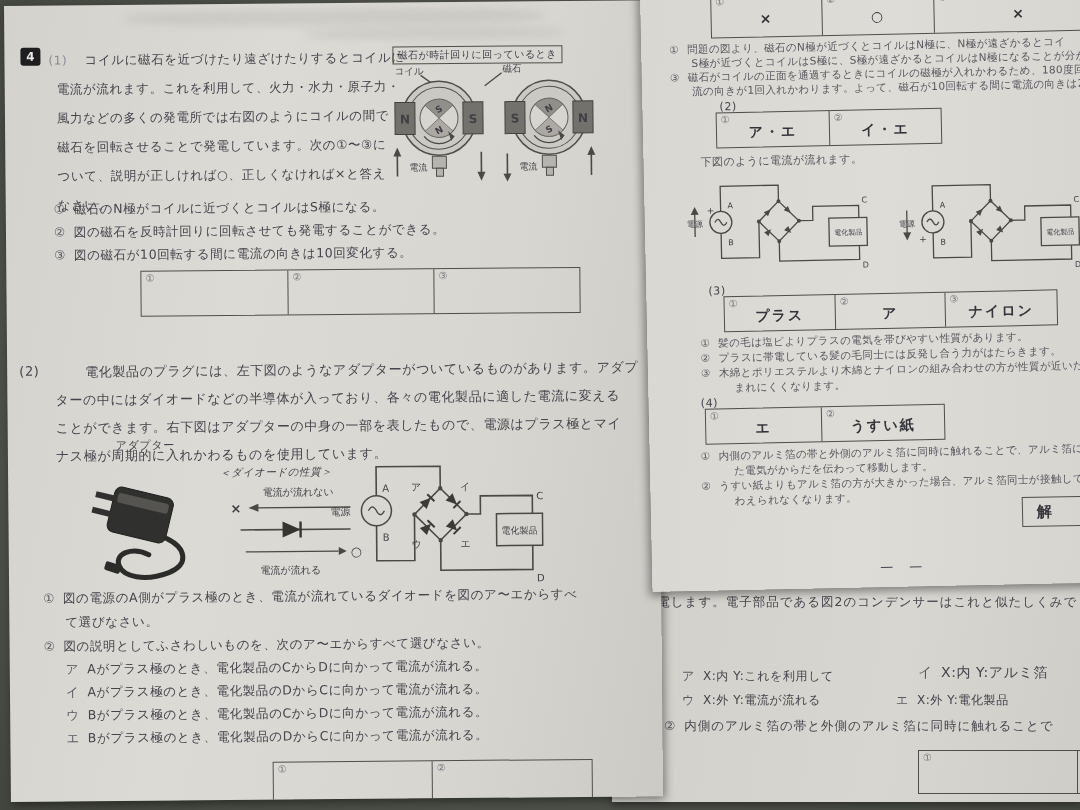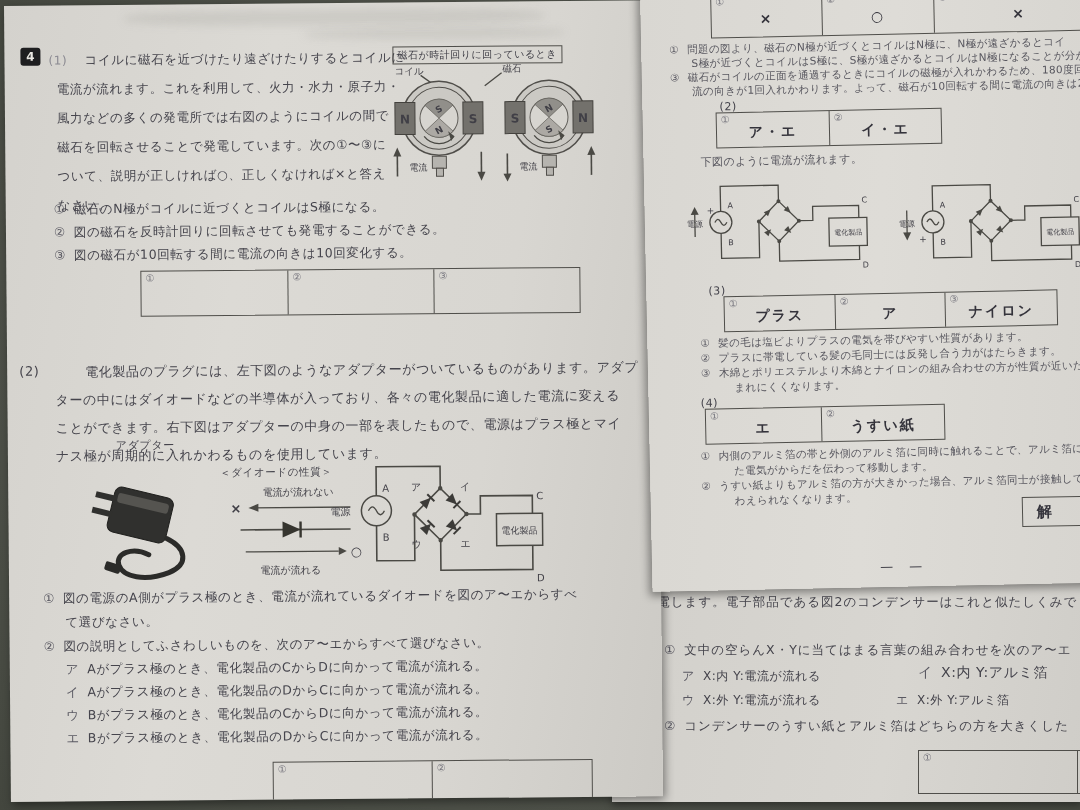--- a/index.html
+++ b/index.html
@@ -151,21 +151,21 @@
     <g transform="rotate(14 60 45)">
       <rect x="34" y="14" width="60" height="46" rx="7" fill="#30302e" stroke="#1f1f1d"></rect>
       <rect x="38" y="20" width="52" height="10" rx="3" fill="#555450"></rect>
       <rect x="16" y="24" width="20" height="6" fill="#30302e"></rect>
       <rect x="16" y="40" width="20" height="6" fill="#30302e"></rect>
     </g>
     <path d="M92,62 C112,72 114,88 94,96 C70,105 48,100 44,88 C40,76 58,70 74,78" stroke="#2b2b29" stroke-width="5" fill="none" stroke-linecap="round"></path>
     <rect x="30" y="86" width="16" height="9" rx="2" fill="#2b2b29" transform="rotate(18 38 90)"></rect>
   </svg>
 
-  <div class="tl" style="left:212px;top:462px;font-size:10.5px;">＜ダイオードの性質＞</div>
+  <div class="tl" style="left:212px;top:462px;font-size:10.5px;font-style:italic;">＜ダイオードの性質＞</div>
   <svg style="left:212px;top:478px;" width="150" height="98" viewBox="0 0 150 98">
     <text x="78" y="14" font-size="10" text-anchor="middle">電流が流れない</text>
     <line x1="130" y1="26" x2="34" y2="26" class="wire2"></line>
     <polygon points="28,26 38,22 38,30" fill="#4a4944"></polygon>
     <text x="10" y="31" font-size="13" font-weight="bold">×</text>
     <line x1="20" y1="48" x2="130" y2="48" class="wire"></line>
     <polygon points="62,40 62,56 80,48" fill="#36352f"></polygon>
     <line x1="80" y1="40" x2="80" y2="56" stroke="#36352f" stroke-width="2.4"></line>
     <line x1="25" y1="70" x2="118" y2="70" class="wire2"></line>
     <polygon points="126,70 118,66 118,74" fill="#4a4944"></polygon>
@@ -377,26 +377,25 @@
   <div class="tl small" style="left:84px;top:476px;">た電気がからだを伝わって移動します。</div>
   <div class="tl small" style="left:51px;top:491px;"><span class="mk">②</span><span>うすい紙よりもアルミ箔の方が大きかった場合、アルミ箔同士が接触してしま</span></div>
   <div class="tl small" style="left:84px;top:506px;">わえられなくなります。</div>
 
   <div class="kai" style="left:371px;top:515px;">解</div>
   <div class="dashes" style="left:228px;top:574px;">— —</div>
 </div>
 
 <div class="sheet" id="sheet-bottom">
   <div class="tl" style="left:18px;top:36px;font-size:12.5px;letter-spacing:1px;">り感電します。電子部品である図2のコンデンサーはこれと似たしくみで</div>
-  <div class="tl" style="left:52px;top:84px;font-size:12.5px;letter-spacing:1px;"><span class="mk">①</span><span>文中の空らんX・Yに当てはまる言葉の組み合わせを次のア〜エ</span></div>
-  <div class="tl" style="left:70px;top:110px;font-size:12px;"><span class="mk">ア</span><span>X:内 Y:電流が流れる</span></div>
+  <div class="tl" style="left:70px;top:110px;font-size:12px;"><span class="mk">ア</span><span>X:内 Y:これを利用して</span></div>
   <div class="tl" style="left:284px;top:106px;font-size:14px;margin-left:22px;"><span class="mk">イ</span><span>X:内 Y:アルミ箔</span></div>
   <div class="tl" style="left:70px;top:134px;font-size:12px;"><span class="mk">ウ</span><span>X:外 Y:電流が流れる</span></div>
-  <div class="tl" style="left:284px;top:134px;font-size:12px;"><span class="mk">エ</span><span>X:外 Y:アルミ箔</span></div>
-  <div class="tl" style="left:52px;top:160px;font-size:12.5px;letter-spacing:1px;"><span class="mk">②</span><span>コンデンサーのうすい紙とアルミ箔はどちらの方を大きくした</span></div>
+  <div class="tl" style="left:284px;top:134px;font-size:12px;"><span class="mk">エ</span><span>X:外 Y:電化製品</span></div>
+  <div class="tl" style="left:52px;top:160px;font-size:12.5px;letter-spacing:1px;"><span class="mk">②</span><span>内側のアルミ箔の帯と外側のアルミ箔に同時に触れることで</span></div>
   <div class="atable" style="left:306px;top:192px;width:230px;height:42px;">
     <div class="acell" style="width:158px;">
         <span class="cnum">①</span>
         <span class="aval"></span>
       </div>
     <div class="acell" style="width:72px;">
         <span class="aval"></span>
       </div>
   </div>
 </div>

